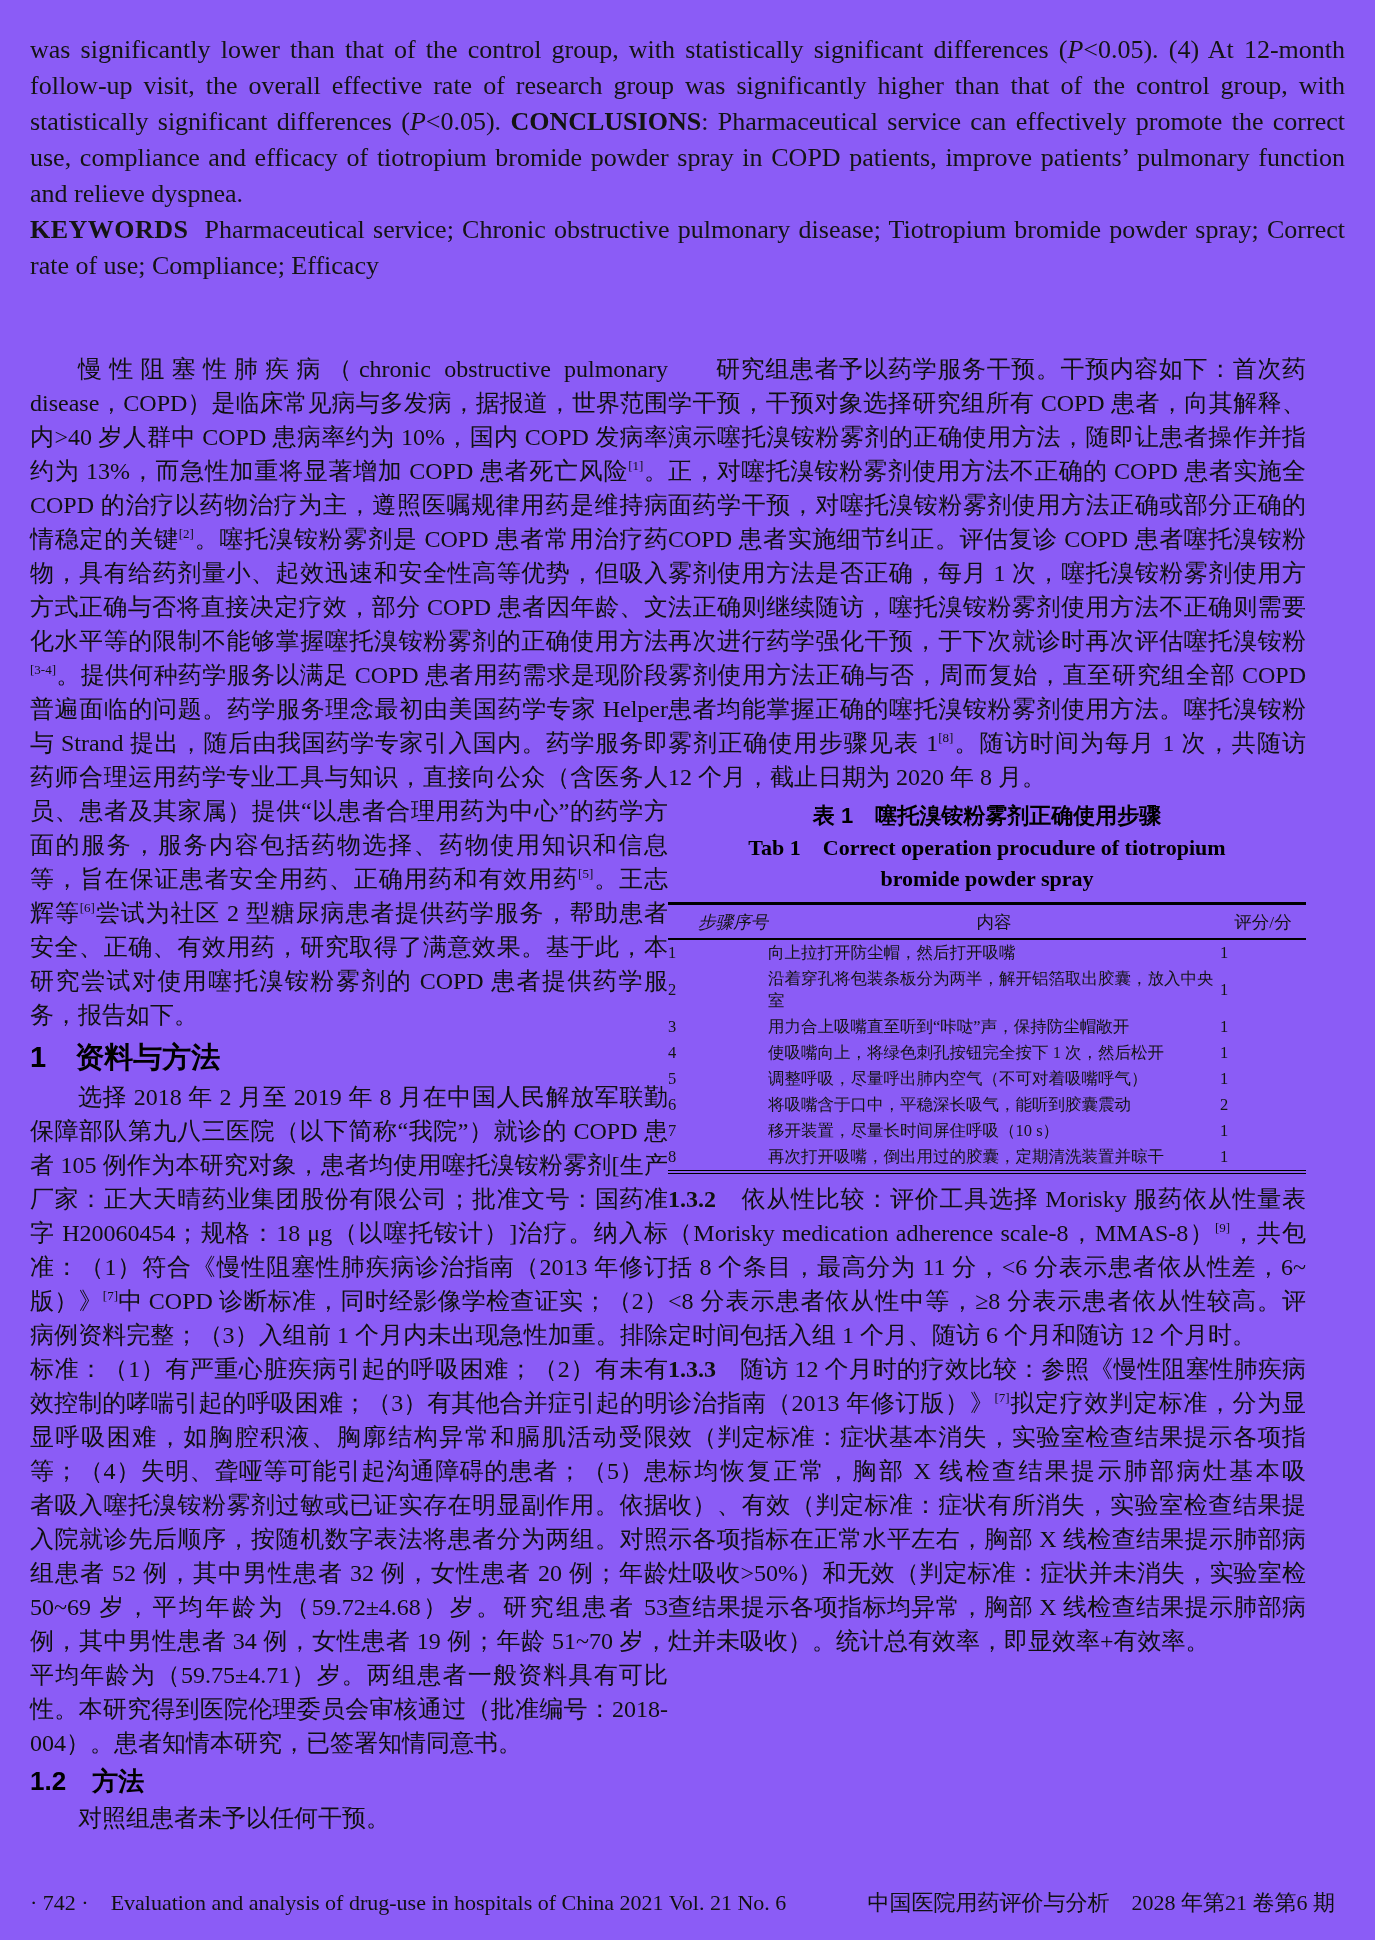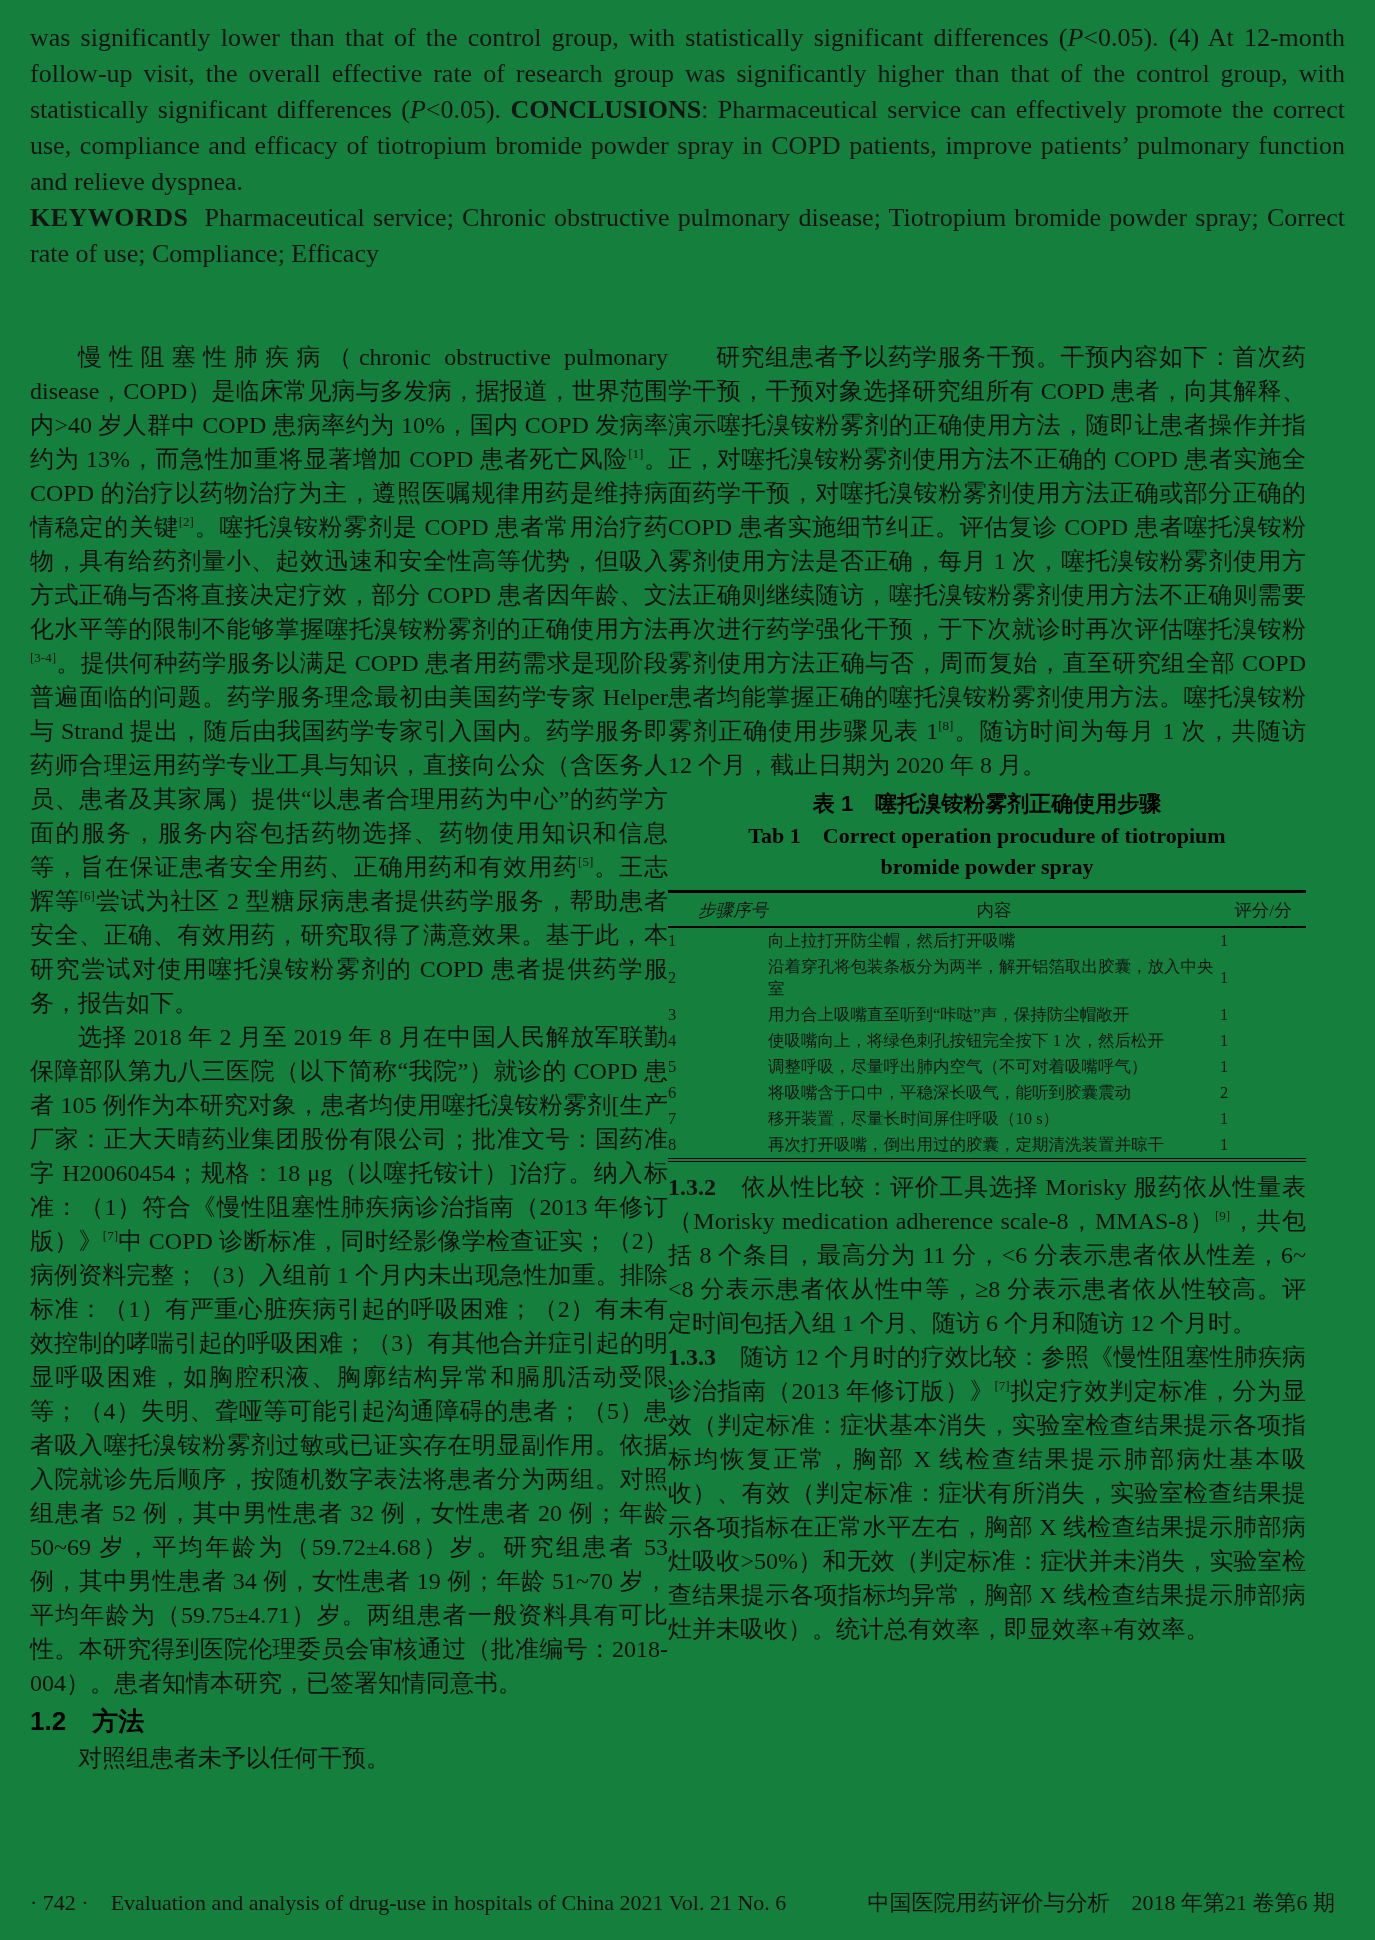--- a/index.html
+++ b/index.html
@@ -1,22 +1,22 @@
 <!DOCTYPE html>
 <html lang="zh"><head>
 <meta charset="utf-8">
 <style>
   html,body { margin:0; padding:0; background:#e8e8e8; }
   .page {
     position:relative;
     width:1375px; height:1940px;
     margin:0 auto;
-    background:#15803d;
+    background:#8b5cf6;
     box-sizing:border-box;
-    padding:20px 30px;
+    padding:32px 30px;
     overflow:hidden;
     color:#141414;
     font-family:"Liberation Serif","DejaVu Serif",serif;
   }
   
   .en-para {
     font-size:26px; line-height:36px;
     text-align:justify; margin:0;
   }
   .en-para i { font-style:italic; }
@@ -83,20 +83,21 @@
 
   <section>
     <p class="en-para">was significantly lower than that of the control group, with statistically significant differences (<i>P</i>&lt;0.05). (4) At 12-month follow-up visit, the overall effective rate of research group was significantly higher than that of the control group, with statistically significant differences (<i>P</i>&lt;0.05). <b>CONCLUSIONS</b>: Pharmaceutical service can effectively promote the correct use, compliance and efficacy of tiotropium bromide powder spray in COPD patients, improve patients’ pulmonary function and relieve dyspnea.</p>
     <p class="en-para"><span class="kw-label">KEYWORDS</span><span>Pharmaceutical service; Chronic obstructive pulmonary disease; Tiotropium bromide powder spray; Correct rate of use; Compliance; Efficacy</span></p>
   </section>
 
   <section class="cols">
 
     <div class="col">
       <p class="cn indent">慢性阻塞性肺疾病（chronic obstructive pulmonary disease，COPD）是临床常见病与多发病，据报道，世界范围内&gt;40 岁人群中 COPD 患病率约为 10%，国内 COPD 发病率约为 13%，而急性加重将显著增加 COPD 患者死亡风险<sup>[1]</sup>。COPD 的治疗以药物治疗为主，遵照医嘱规律用药是维持病情稳定的关键<sup>[2]</sup>。噻托溴铵粉雾剂是 COPD 患者常用治疗药物，具有给药剂量小、起效迅速和安全性高等优势，但吸入方式正确与否将直接决定疗效，部分 COPD 患者因年龄、文化水平等的限制不能够掌握噻托溴铵粉雾剂的正确使用方法<sup>[3-4]</sup>。提供何种药学服务以满足 COPD 患者用药需求是现阶段普遍面临的问题。药学服务理念最初由美国药学专家 Helper 与 Strand 提出，随后由我国药学专家引入国内。药学服务即药师合理运用药学专业工具与知识，直接向公众（含医务人员、患者及其家属）提供“以患者合理用药为中心”的药学方面的服务，服务内容包括药物选择、药物使用知识和信息等，旨在保证患者安全用药、正确用药和有效用药<sup>[5]</sup>。王志辉等<sup>[6]</sup>尝试为社区 2 型糖尿病患者提供药学服务，帮助患者安全、正确、有效用药，研究取得了满意效果。基于此，本研究尝试对使用噻托溴铵粉雾剂的 COPD 患者提供药学服务，报告如下。</p>
+      <div class="h1">1　资料与方法</div>
       <p class="cn indent">选择 2018 年 2 月至 2019 年 8 月在中国人民解放军联勤保障部队第九八三医院（以下简称“我院”）就诊的 COPD 患者 105 例作为本研究对象，患者均使用噻托溴铵粉雾剂[生产厂家：正大天晴药业集团股份有限公司；批准文号：国药准字 H20060454；规格：18 μg（以噻托铵计）]治疗。纳入标准：（1）符合《慢性阻塞性肺疾病诊治指南（2013 年修订版）》<sup>[7]</sup>中 COPD 诊断标准，同时经影像学检查证实；（2）病例资料完整；（3）入组前 1 个月内未出现急性加重。排除标准：（1）有严重心脏疾病引起的呼吸困难；（2）有未有效控制的哮喘引起的呼吸困难；（3）有其他合并症引起的明显呼吸困难，如胸腔积液、胸廓结构异常和膈肌活动受限等；（4）失明、聋哑等可能引起沟通障碍的患者；（5）患者吸入噻托溴铵粉雾剂过敏或已证实存在明显副作用。依据入院就诊先后顺序，按随机数字表法将患者分为两组。对照组患者 52 例，其中男性患者 32 例，女性患者 20 例；年龄 50~69 岁，平均年龄为（59.72±4.68）岁。研究组患者 53 例，其中男性患者 34 例，女性患者 19 例；年龄 51~70 岁，平均年龄为（59.75±4.71）岁。两组患者一般资料具有可比性。本研究得到医院伦理委员会审核通过（批准编号：2018-004）。患者知情本研究，已签署知情同意书。</p>
       <div class="h2">1.2　方法</div>
       <p class="cn indent">对照组患者未予以任何干预。</p>
     </div>
 
     <div class="col">
       <p class="cn indent">研究组患者予以药学服务干预。干预内容如下：首次药学干预，干预对象选择研究组所有 COPD 患者，向其解释、演示噻托溴铵粉雾剂的正确使用方法，随即让患者操作并指正，对噻托溴铵粉雾剂使用方法不正确的 COPD 患者实施全面药学干预，对噻托溴铵粉雾剂使用方法正确或部分正确的 COPD 患者实施细节纠正。评估复诊 COPD 患者噻托溴铵粉雾剂使用方法是否正确，每月 1 次，噻托溴铵粉雾剂使用方法正确则继续随访，噻托溴铵粉雾剂使用方法不正确则需要再次进行药学强化干预，于下次就诊时再次评估噻托溴铵粉雾剂使用方法正确与否，周而复始，直至研究组全部 COPD 患者均能掌握正确的噻托溴铵粉雾剂使用方法。噻托溴铵粉雾剂正确使用步骤见表 1<sup>[8]</sup>。随访时间为每月 1 次，共随访 12 个月，截止日期为 2020 年 8 月。</p>
 
       <div class="tbl-block">
         <div class="tbl-title-cn">表 1　噻托溴铵粉雾剂正确使用步骤</div>
@@ -155,16 +156,16 @@
       </div>
 
       <p class="cn"><b>1.3.2</b>　依从性比较：评价工具选择 Morisky 服药依从性量表（Morisky medication adherence scale-8，MMAS-8）<sup>[9]</sup>，共包括 8 个条目，最高分为 11 分，&lt;6 分表示患者依从性差，6~&lt;8 分表示患者依从性中等，≥8 分表示患者依从性较高。评定时间包括入组 1 个月、随访 6 个月和随访 12 个月时。</p>
       <p class="cn"><b>1.3.3</b>　随访 12 个月时的疗效比较：参照《慢性阻塞性肺疾病诊治指南（2013 年修订版）》<sup>[7]</sup>拟定疗效判定标准，分为显效（判定标准：症状基本消失，实验室检查结果提示各项指标均恢复正常，胸部 X 线检查结果提示肺部病灶基本吸收）、有效（判定标准：症状有所消失，实验室检查结果提示各项指标在正常水平左右，胸部 X 线检查结果提示肺部病灶吸收&gt;50%）和无效（判定标准：症状并未消失，实验室检查结果提示各项指标均异常，胸部 X 线检查结果提示肺部病灶并未吸收）。统计总有效率，即显效率+有效率。</p>
     </div>
 
   </section>
 
   <div class="footer">
     <span>· 742 ·　Evaluation and analysis of drug-use in hospitals of China 2021 Vol. 21 No. 6</span>
-    <span>中国医院用药评价与分析　2018 年第21 卷第6 期</span>
+    <span>中国医院用药评价与分析　2028 年第21 卷第6 期</span>
   </div>
 
 </div>
 
 </body></html>

